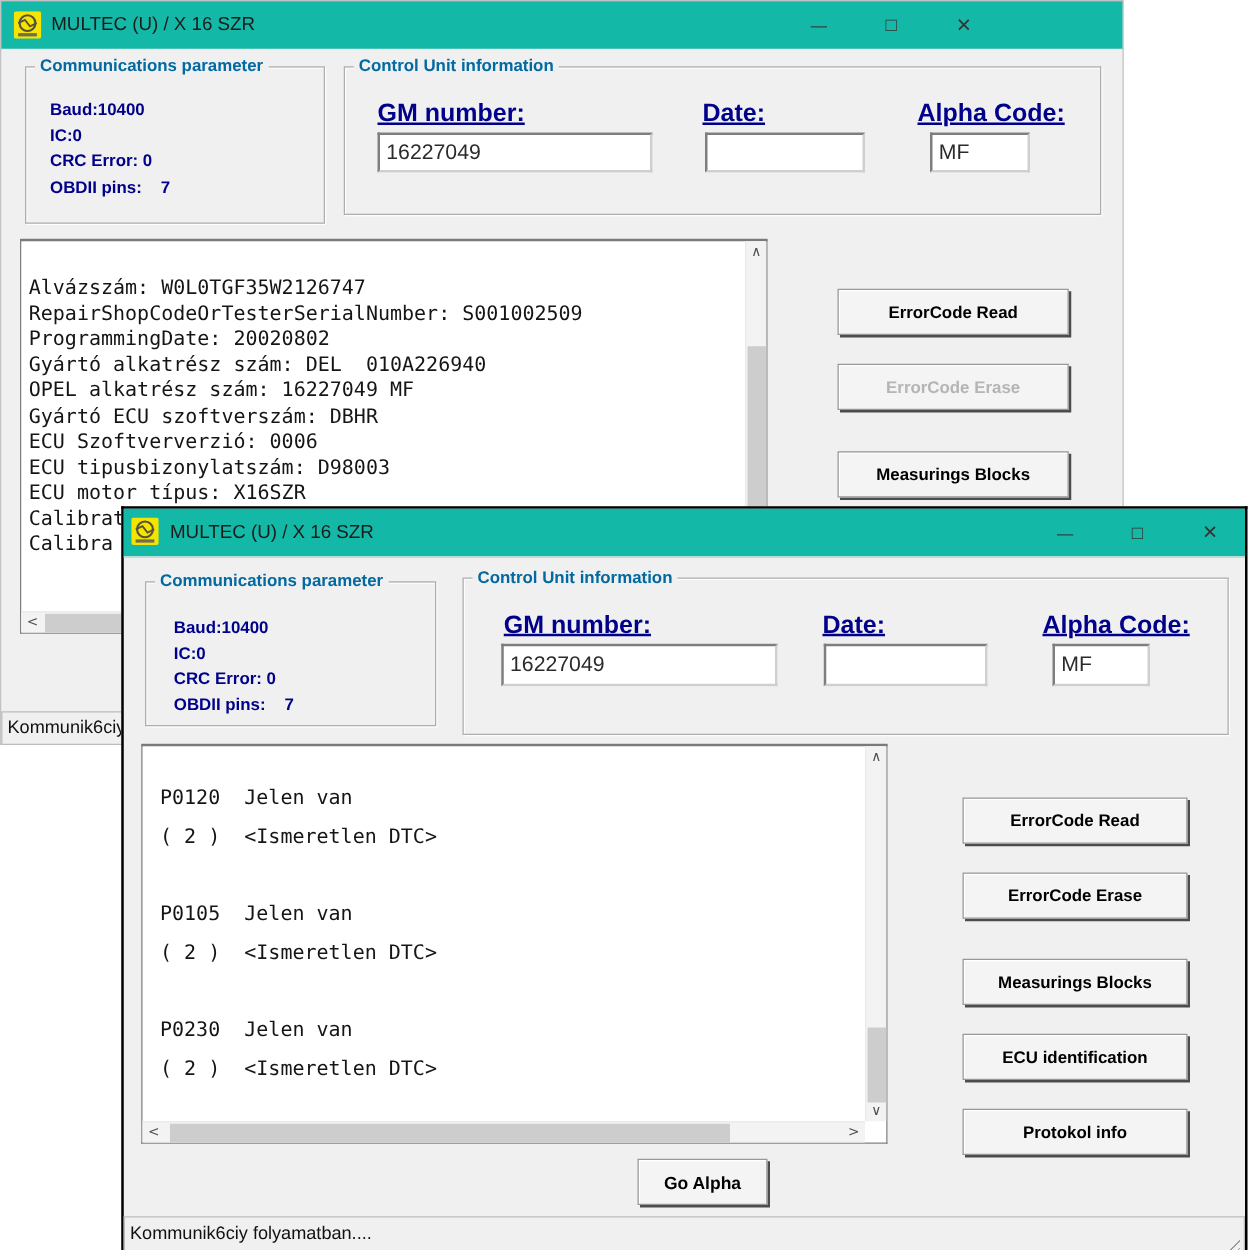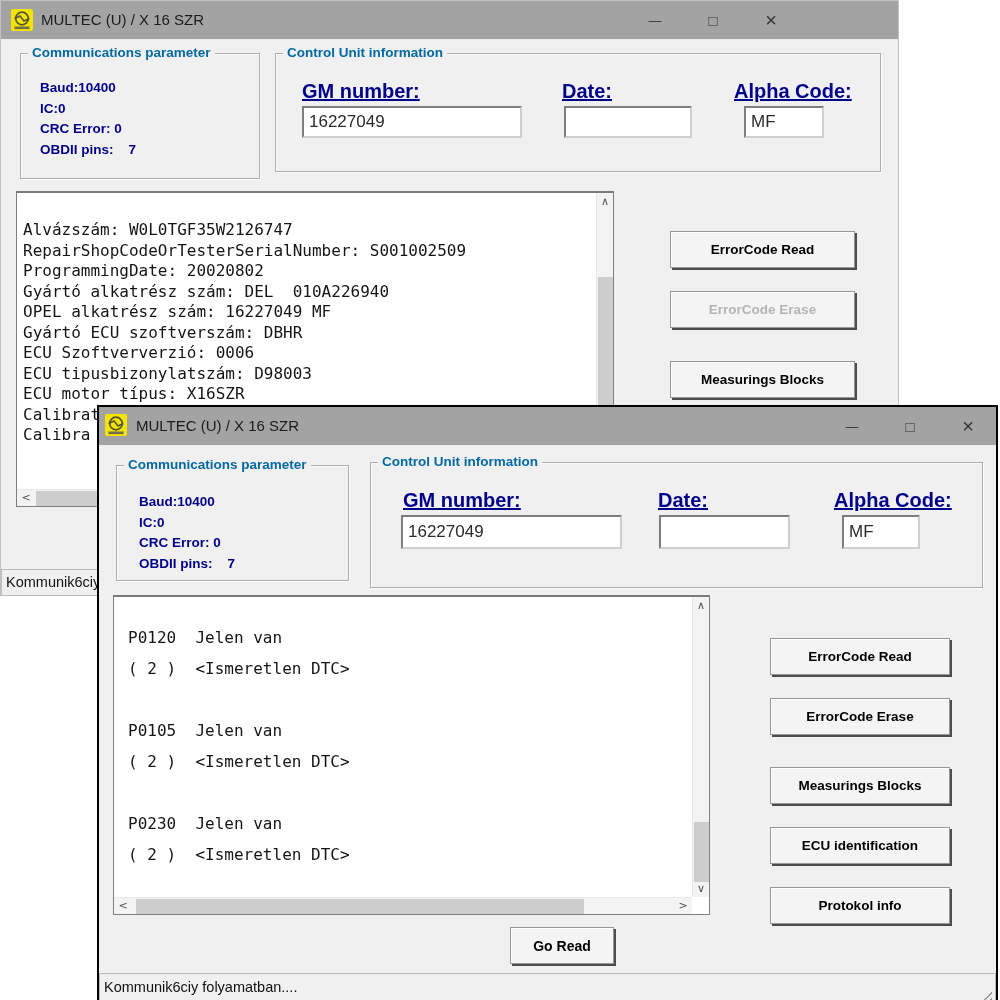--- a/index.html
+++ b/index.html
@@ -3,21 +3,21 @@
 <meta charset="utf-8">
 <style>
   html,body{margin:0;padding:0;}
   body{font-family:"Liberation Sans",sans-serif;}
   #stage{position:relative;width:1000px;height:1000px;overflow:hidden;background:#ffffff;}
 
   
   .win{position:absolute;background:#f0f0f0;}
   .win1{left:0;top:0;width:899px;height:596px;border:1px solid #c2c2c2;box-sizing:border-box;}
   .win2{left:97px;top:405px;width:901px;height:600px;border:2px solid #000;border-bottom:none;box-sizing:border-box;z-index:5;}
-  .titlebar{position:absolute;left:0;top:0;right:0;height:38px;background:#a3a3a3;border-bottom:1px solid #ebebeb;}
+  .titlebar{position:absolute;left:0;top:0;right:0;height:38px;background:#14b8a6;border-bottom:1px solid #ebebeb;}
   .appicon{position:absolute;left:10px;top:8px;width:22px;height:22px;}
   .win2 .appicon{left:6px;top:7px;}
   .wtitle{position:absolute;left:40px;top:0;line-height:38px;font-size:15px;color:#1b1b1b;white-space:nowrap;}
   .win2 .wtitle{left:37px;}
   .ctls{position:absolute;top:0;right:13px;height:38px;display:flex;}
   .ctl{width:30px;height:38px;display:flex;align-items:center;justify-content:center;color:#333;margin-left:28px;cursor:default;}
   .ctl-min{font-size:13px;}
   .ctl-max{font-size:15px;}
   .ctl-close{font-size:20px;font-weight:400;}
   .win1 .ctls{right:112px;}
@@ -210,21 +210,21 @@
       <span class="sarrow sa-rt">&gt;</span>
     </div>
   </div>
 
   <button class="btn w2-b b-read2">ErrorCode Read</button>
   <button class="btn w2-b b-erase2">ErrorCode Erase</button>
   <button class="btn w2-b b-meas2">Measurings Blocks</button>
   <button class="btn w2-b b-prot2">Protokol info</button>
   <button class="btn w2-b b-ecu2">ECU identification</button>
 
-  <button class="btn b-goback">Go Read</button>
+  <button class="btn b-goback">Go Alpha</button>
 
   <div class="statusbar w2-status">
     <span>Kommunik6ciy folyamatban....</span>
     <span class="grip"></span>
   </div>
 </div>
 
 </div>
 
 </body></html>

